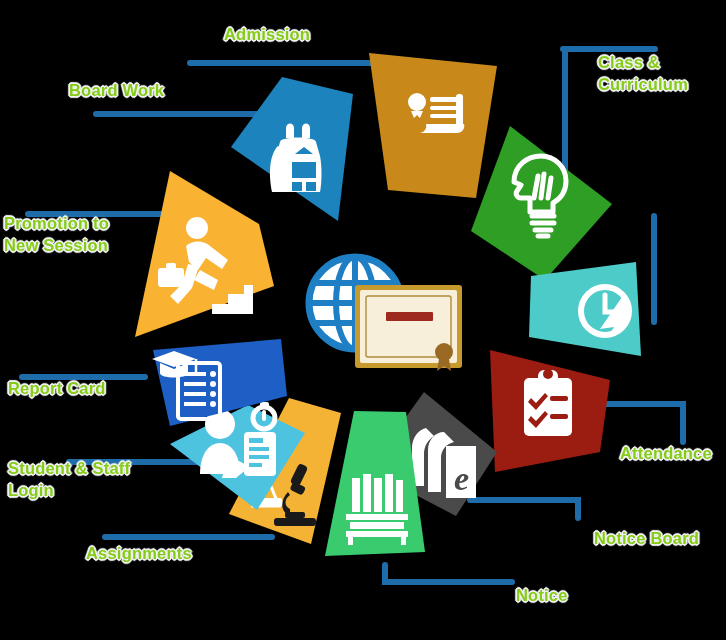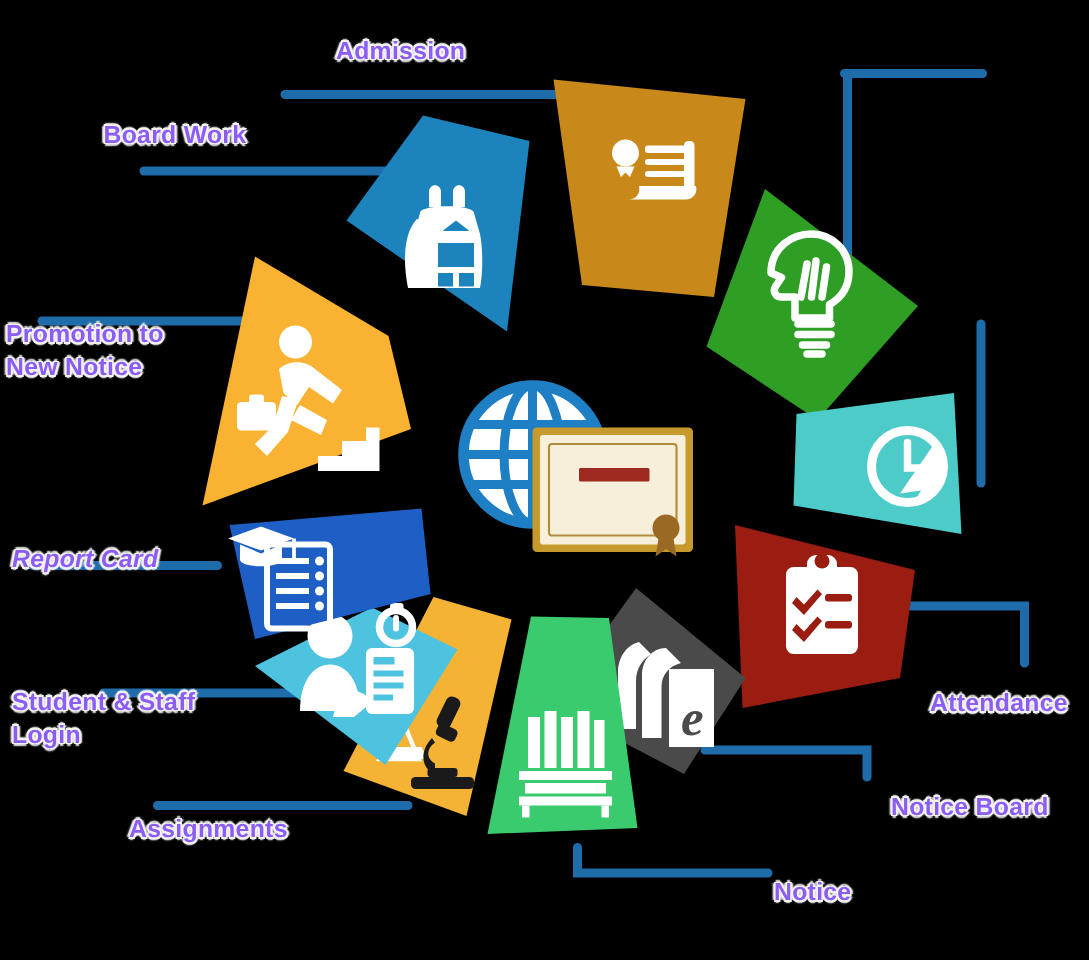--- a/index.html
+++ b/index.html
@@ -5,21 +5,21 @@
   html,body{margin:0;padding:0;background:#000;}
   body{
     width:726px;height:640px;overflow:hidden;position:relative;
     font-family:"Liberation Sans", sans-serif;
     background:#000;
   }
   #stage{position:absolute;inset:0;width:726px;height:640px;}
   svg#wheel{position:absolute;left:0;top:0;width:726px;height:640px;display:block;}
   .lbl{
     position:absolute;
-    color:#8b5cf6;
+    color:#84cc16;
     font-size:16.5px;
     font-weight:700;
     line-height:1.32;
     letter-spacing:.2px;
     white-space:pre-line;
     text-shadow:
       -1px -1px 0 #f2f2f2, 1px -1px 0 #f2f2f2,
       -1px  1px 0 #f2f2f2, 1px  1px 0 #f2f2f2,
       -2px 0 1px #ededed, 2px 0 1px #ededed,
        0 -2px 1px #ededed, 0 2px 1px #ededed;
@@ -246,24 +246,26 @@
         <rect x="366" y="296" width="85" height="61" rx="2" fill="none" stroke="#b08c3d" stroke-width="1.4"></rect>
         <rect x="386" y="312" width="47" height="9" rx="1" fill="#9e2a1f"></rect>
         <circle cx="444" cy="352" r="9" fill="#9a6a25"></circle>
         <path d="M439 359 l-2 12 l7 -5 l7 5 l-2 -12 z" fill="#9a6a25"></path>
       </g>
     </g>
 
   </svg>
 
   <div class="lbl l" style="left:224px;top:24px;">Admission</div>
-  <div class="lbl l" style="left:620px;top:443px;margin-top:16px;">Attendance</div>
+  <div class="lbl l" style="left:598px;top:52px;">Class &amp;
+Curriculum</div>
+  <div class="lbl l" style="left:620px;top:443px;">Attendance</div>
   <div class="lbl l" style="left:594px;top:528px;">Notice Board</div>
   <div class="lbl l" style="left:516px;top:585px;">Notice</div>
   <div class="lbl l" style="left:8px;top:458px;">Student &amp; Staff
 Login</div>
   <div class="lbl l" style="left:86px;top:543px;">Assignments</div>
-  <div class="lbl l" style="left:8px;top:363px;font-style:italic;">Report Card</div>
+  <div class="lbl l" style="left:8px;top:378px;">Report Card</div>
   <div class="lbl l" style="left:4px;top:213px;">Promotion to
-New Notice</div>
+New Session</div>
   <div class="lbl l" style="left:69px;top:80px;">Board Work</div>
 
 </div>
 
 </body></html>

